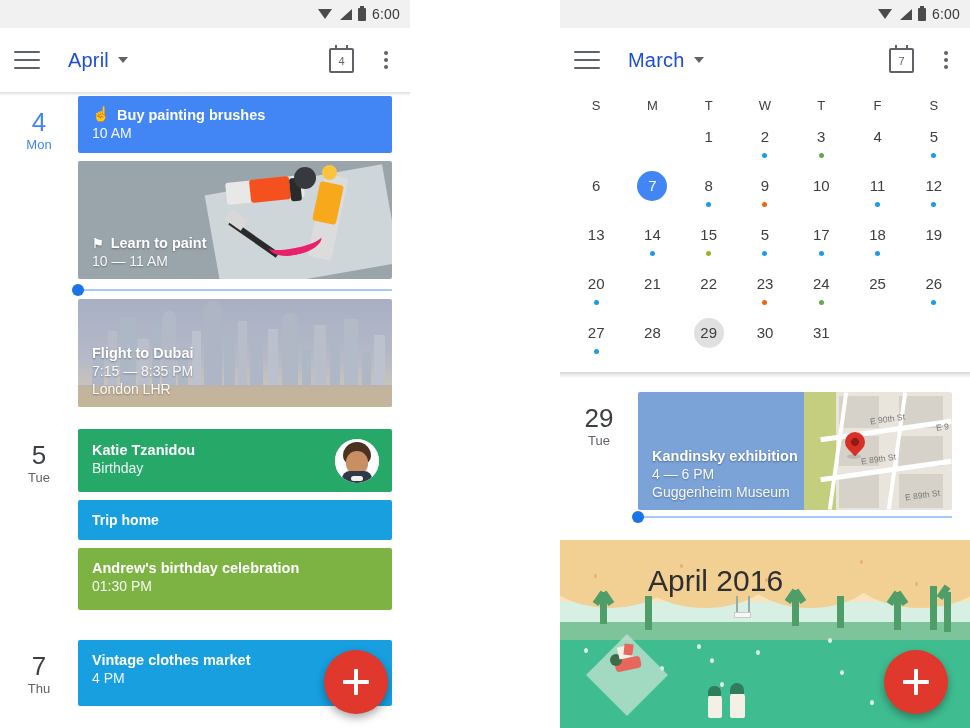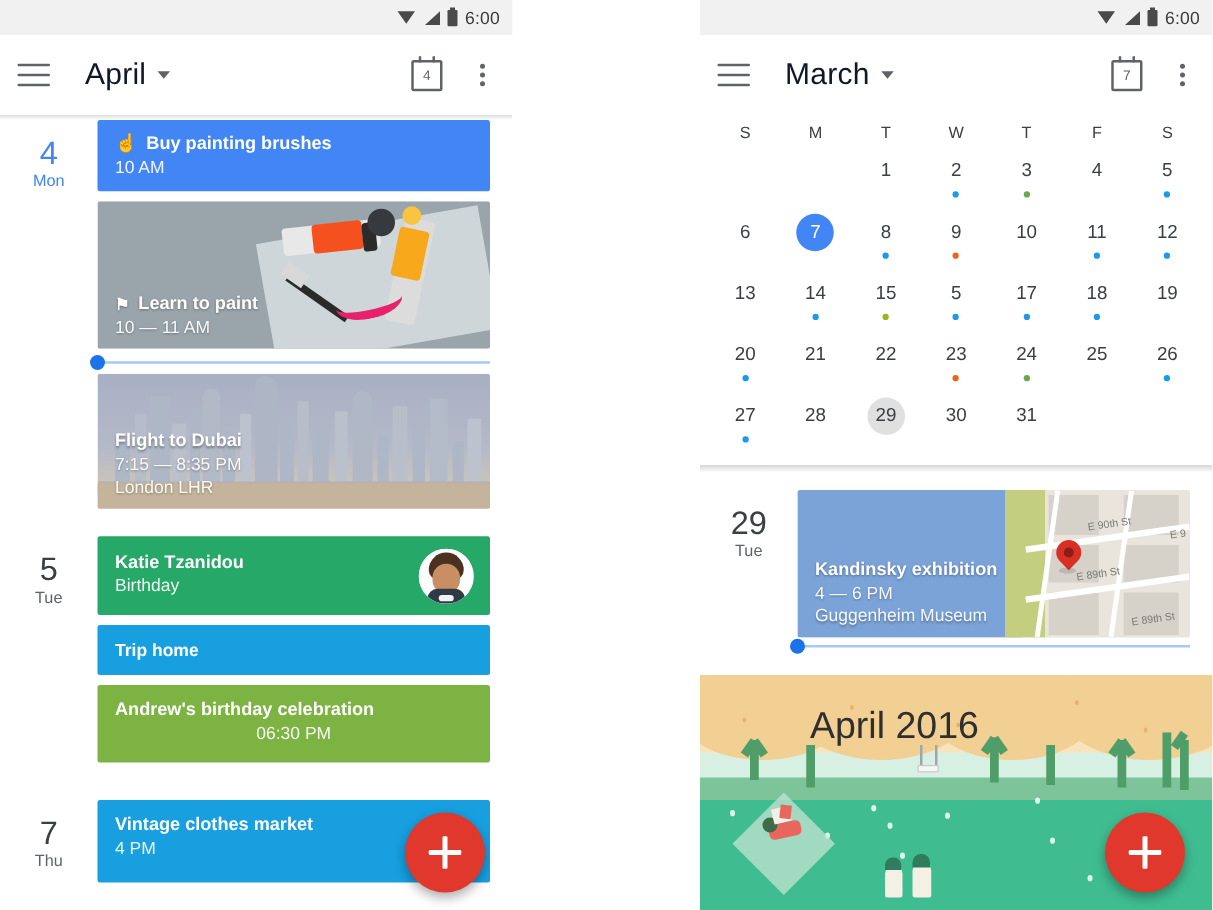--- a/index.html
+++ b/index.html
@@ -20,21 +20,21 @@
   .ic-sig { width:13px; height:12px; position:relative; }
   .ic-sig:before { content:""; position:absolute; right:0; bottom:0; width:0; height:0;
       border-left:12px solid transparent; border-bottom:11px solid #4a4a4a; }
   .ic-bat { width:8px; height:13px; background:#4a4a4a; border-radius:1px; position:relative; }
   .ic-bat:before { content:""; position:absolute; left:2px; top:-2px; width:4px; height:2px; background:#4a4a4a; }
 
   
   .appbar { height:64px; display:flex; align-items:center; padding:0 14px; background:#fff; position:relative; }
   .ic-menu { width:26px; height:18px; display:flex; flex-direction:column; justify-content:space-between; cursor:pointer; }
   .ic-menu i { display:block; height:2px; background:#5f6368; border-radius:1px; }
-  .month-title { margin-left:28px; font-size:24px; color:#0f172a; font-weight:400; letter-spacing:.2px; }
+  .month-title { margin-left:28px; font-size:20px; color:#1d4ed8; font-weight:400; letter-spacing:.2px; }
   .caret { margin-left:9px; width:0; height:0; border-left:5.5px solid transparent; border-right:5.5px solid transparent;
            border-top:6px solid #5f6368; display:inline-block; vertical-align:middle; }
   .appbar-spacer { flex:1; }
   .ic-cal { width:25px; height:25px; border:2px solid #5f6368; border-radius:2px; position:relative;
             display:flex; align-items:center; justify-content:center; }
   .ic-cal:before, .ic-cal:after { content:""; position:absolute; top:-5px; width:2px; height:5px; background:#5f6368; }
   .ic-cal:before { left:4px; } .ic-cal:after { right:4px; }
   .ic-cal span { font-size:11px; color:#5f6368; line-height:1; margin-top:2px; }
   .ic-more { width:20px; margin-left:22px; display:flex; flex-direction:column; align-items:center; gap:3px; }
   .ic-more i { width:4px; height:4px; border-radius:50%; background:#5f6368; display:block; }
@@ -50,21 +50,21 @@
   .events { flex:1; padding-right:18px; }
 
   .card { border-radius:2px; margin-bottom:8px; overflow:hidden; position:relative; }
   .card-title { font-size:14.5px; font-weight:bold; color:#fff; display:flex; align-items:center; gap:7px; }
   .card-sub { font-size:14px; color:#fff; opacity:.93; margin-top:2px; }
   .card-pad { padding:10px 14px 12px 14px; }
 
   .card-blue { background:#4285f4; }
   .card-lightblue { background:#179fe0; }
   .card-teal { background:#25a868; }
-  .card-olive { background:#7cb342;text-align:center; }
+  .card-olive { background:#7cb342; }
 
   .card-sm { padding:9px 14px; }
   .card-sm .card-title { font-size:14px; }
 
   .avatar { position:absolute; right:13px; top:50%; transform:translateY(-50%);
             width:44px; height:44px; border-radius:50%; overflow:hidden; background:#e8eaed; }
 
   
   .photo-card { height:118px; position:relative; border-radius:2px; overflow:hidden; }
   .photo-text { position:absolute; left:14px; bottom:10px; z-index:4; text-shadow:0 1px 2px rgba(0,0,0,.35); }
@@ -264,21 +264,21 @@
               <div style="position:absolute;left:16px;bottom:2px;width:12px;height:5px;border-radius:3px;background:#f2f2f2;"></div>
             </div>
           </div>
 
           <div class="card card-lightblue card-sm" style="padding:12px 14px;">
             <div class="card-title">Trip home</div>
           </div>
 
           <div class="card card-olive card-pad" style="padding:12px 14px 16px 14px;">
             <div class="card-title">Andrew's birthday celebration</div>
-            <div class="card-sub">06:30 PM</div>
+            <div class="card-sub">01:30 PM</div>
           </div>
         </div>
       </div>
 
       <div class="dayrow" style="margin-top:22px;">
         <div class="daycol">
           <div class="daynum">7</div>
           <div class="dayname">Thu</div>
         </div>
         <div class="events">

